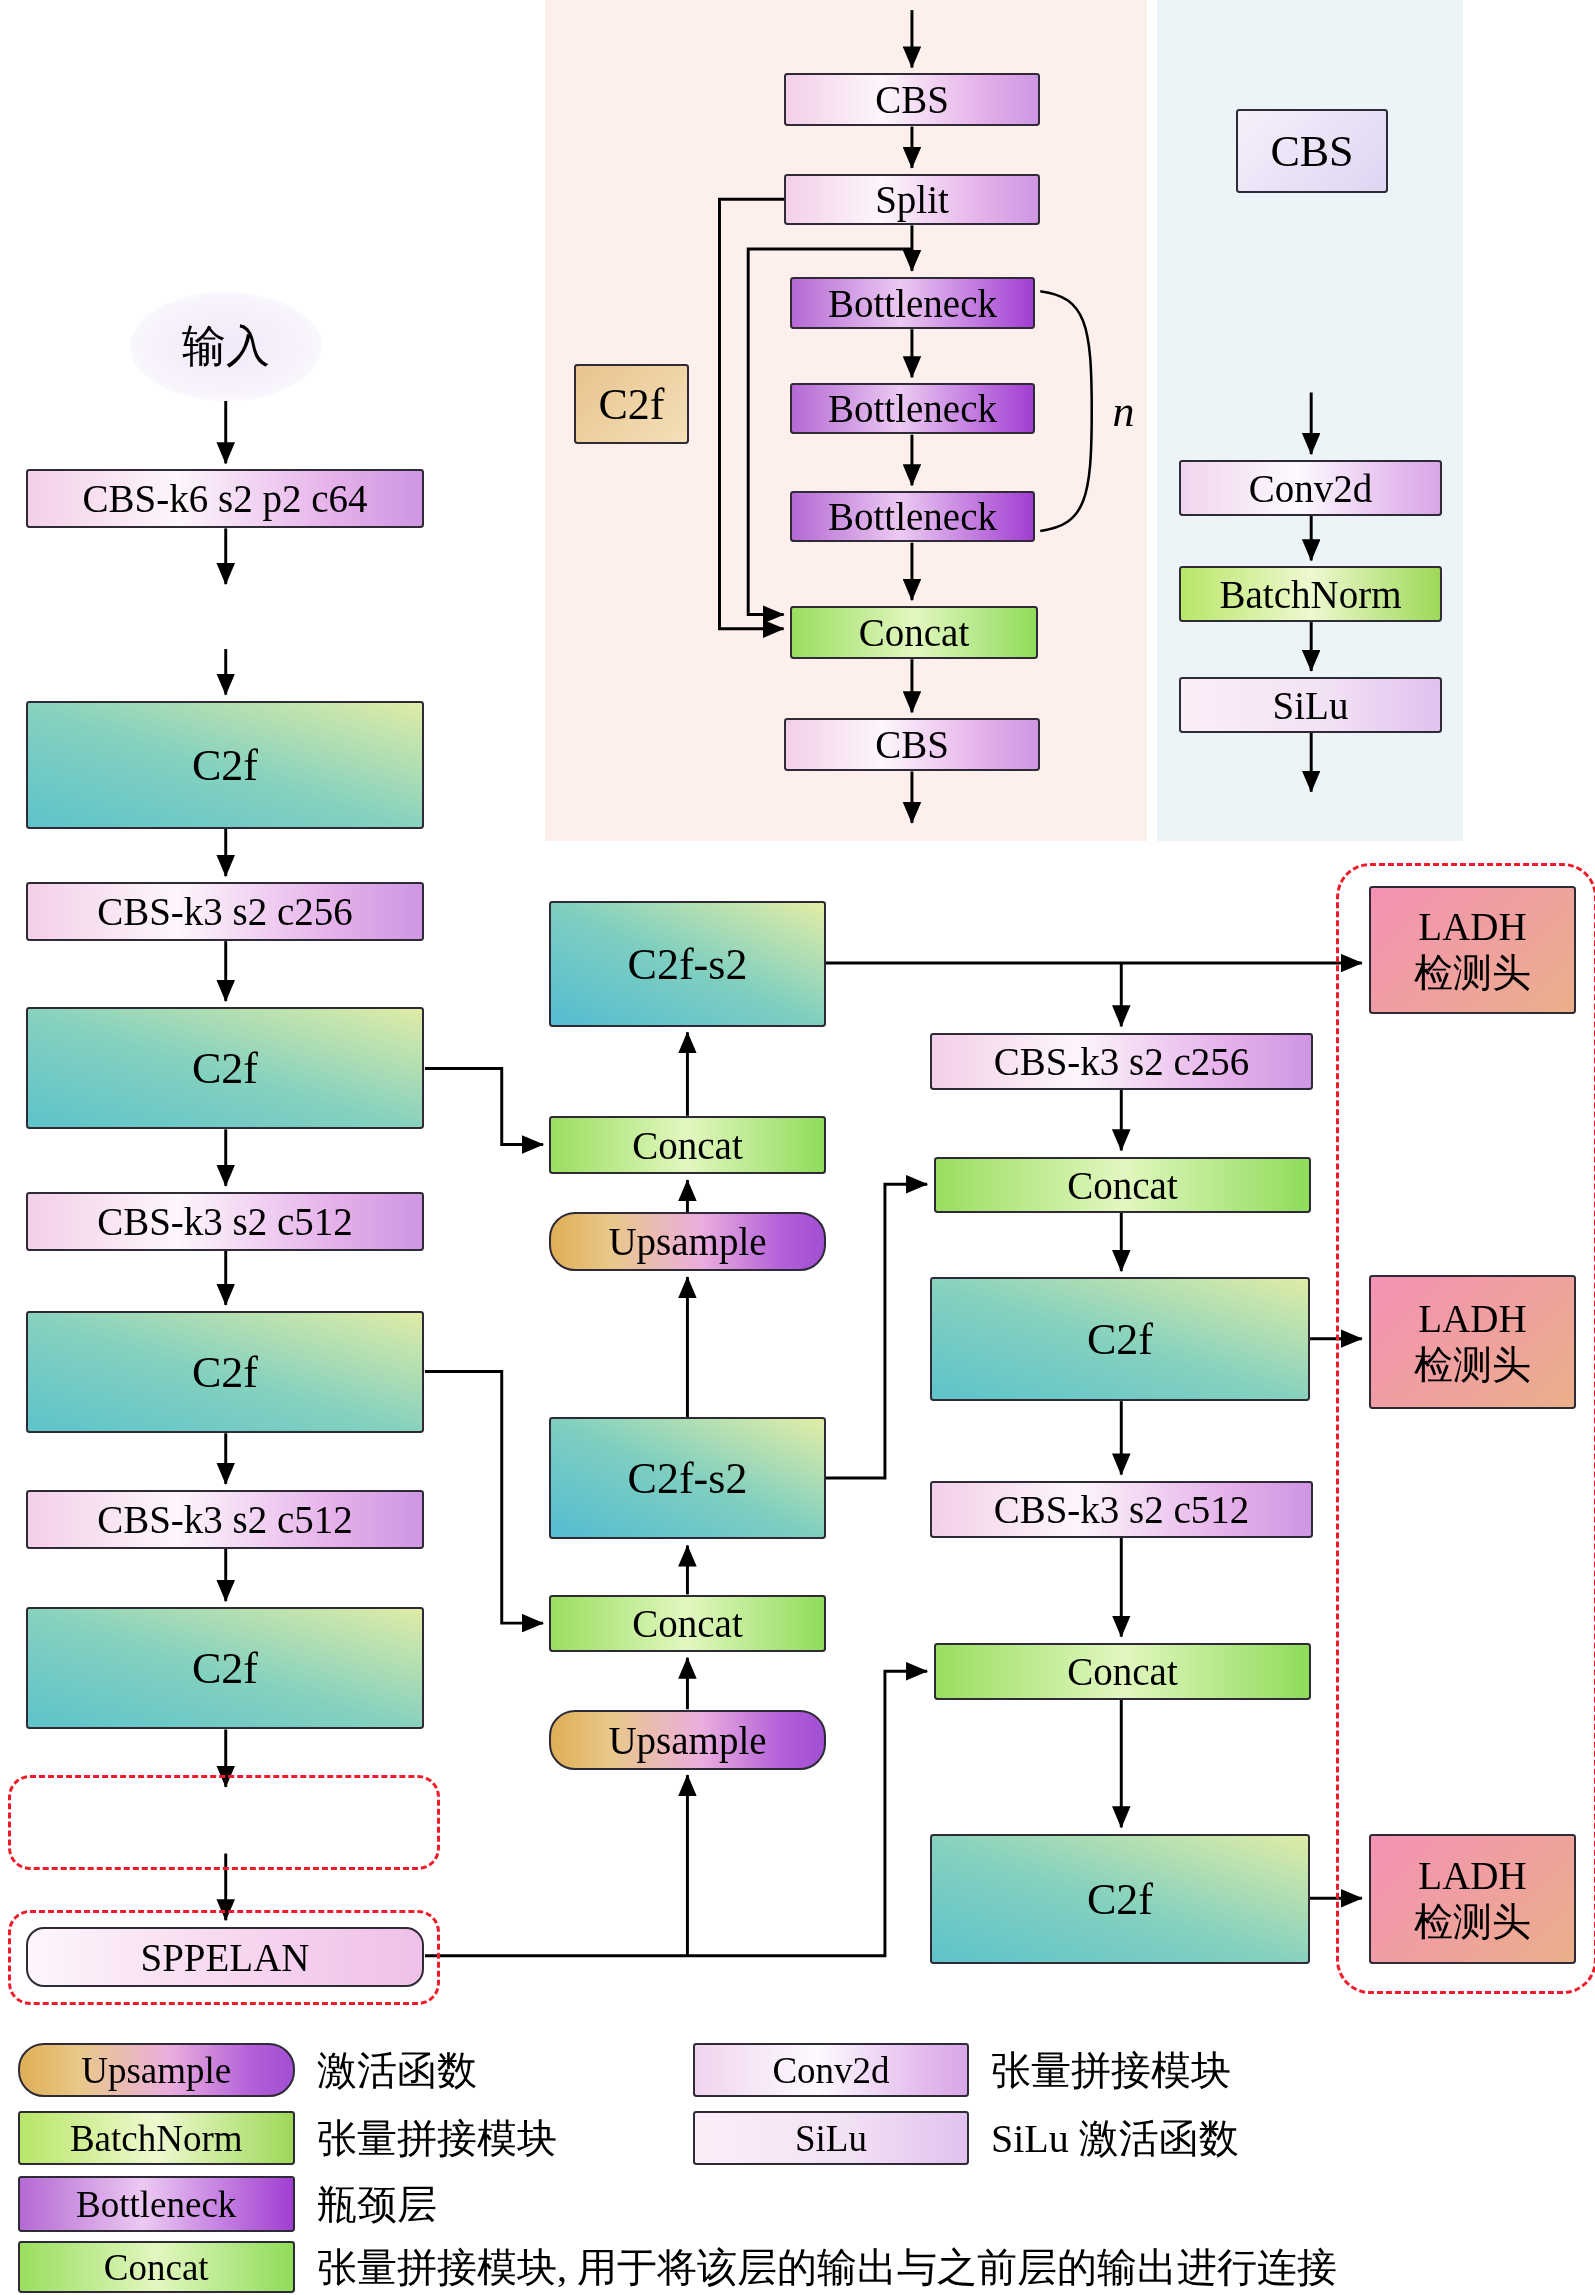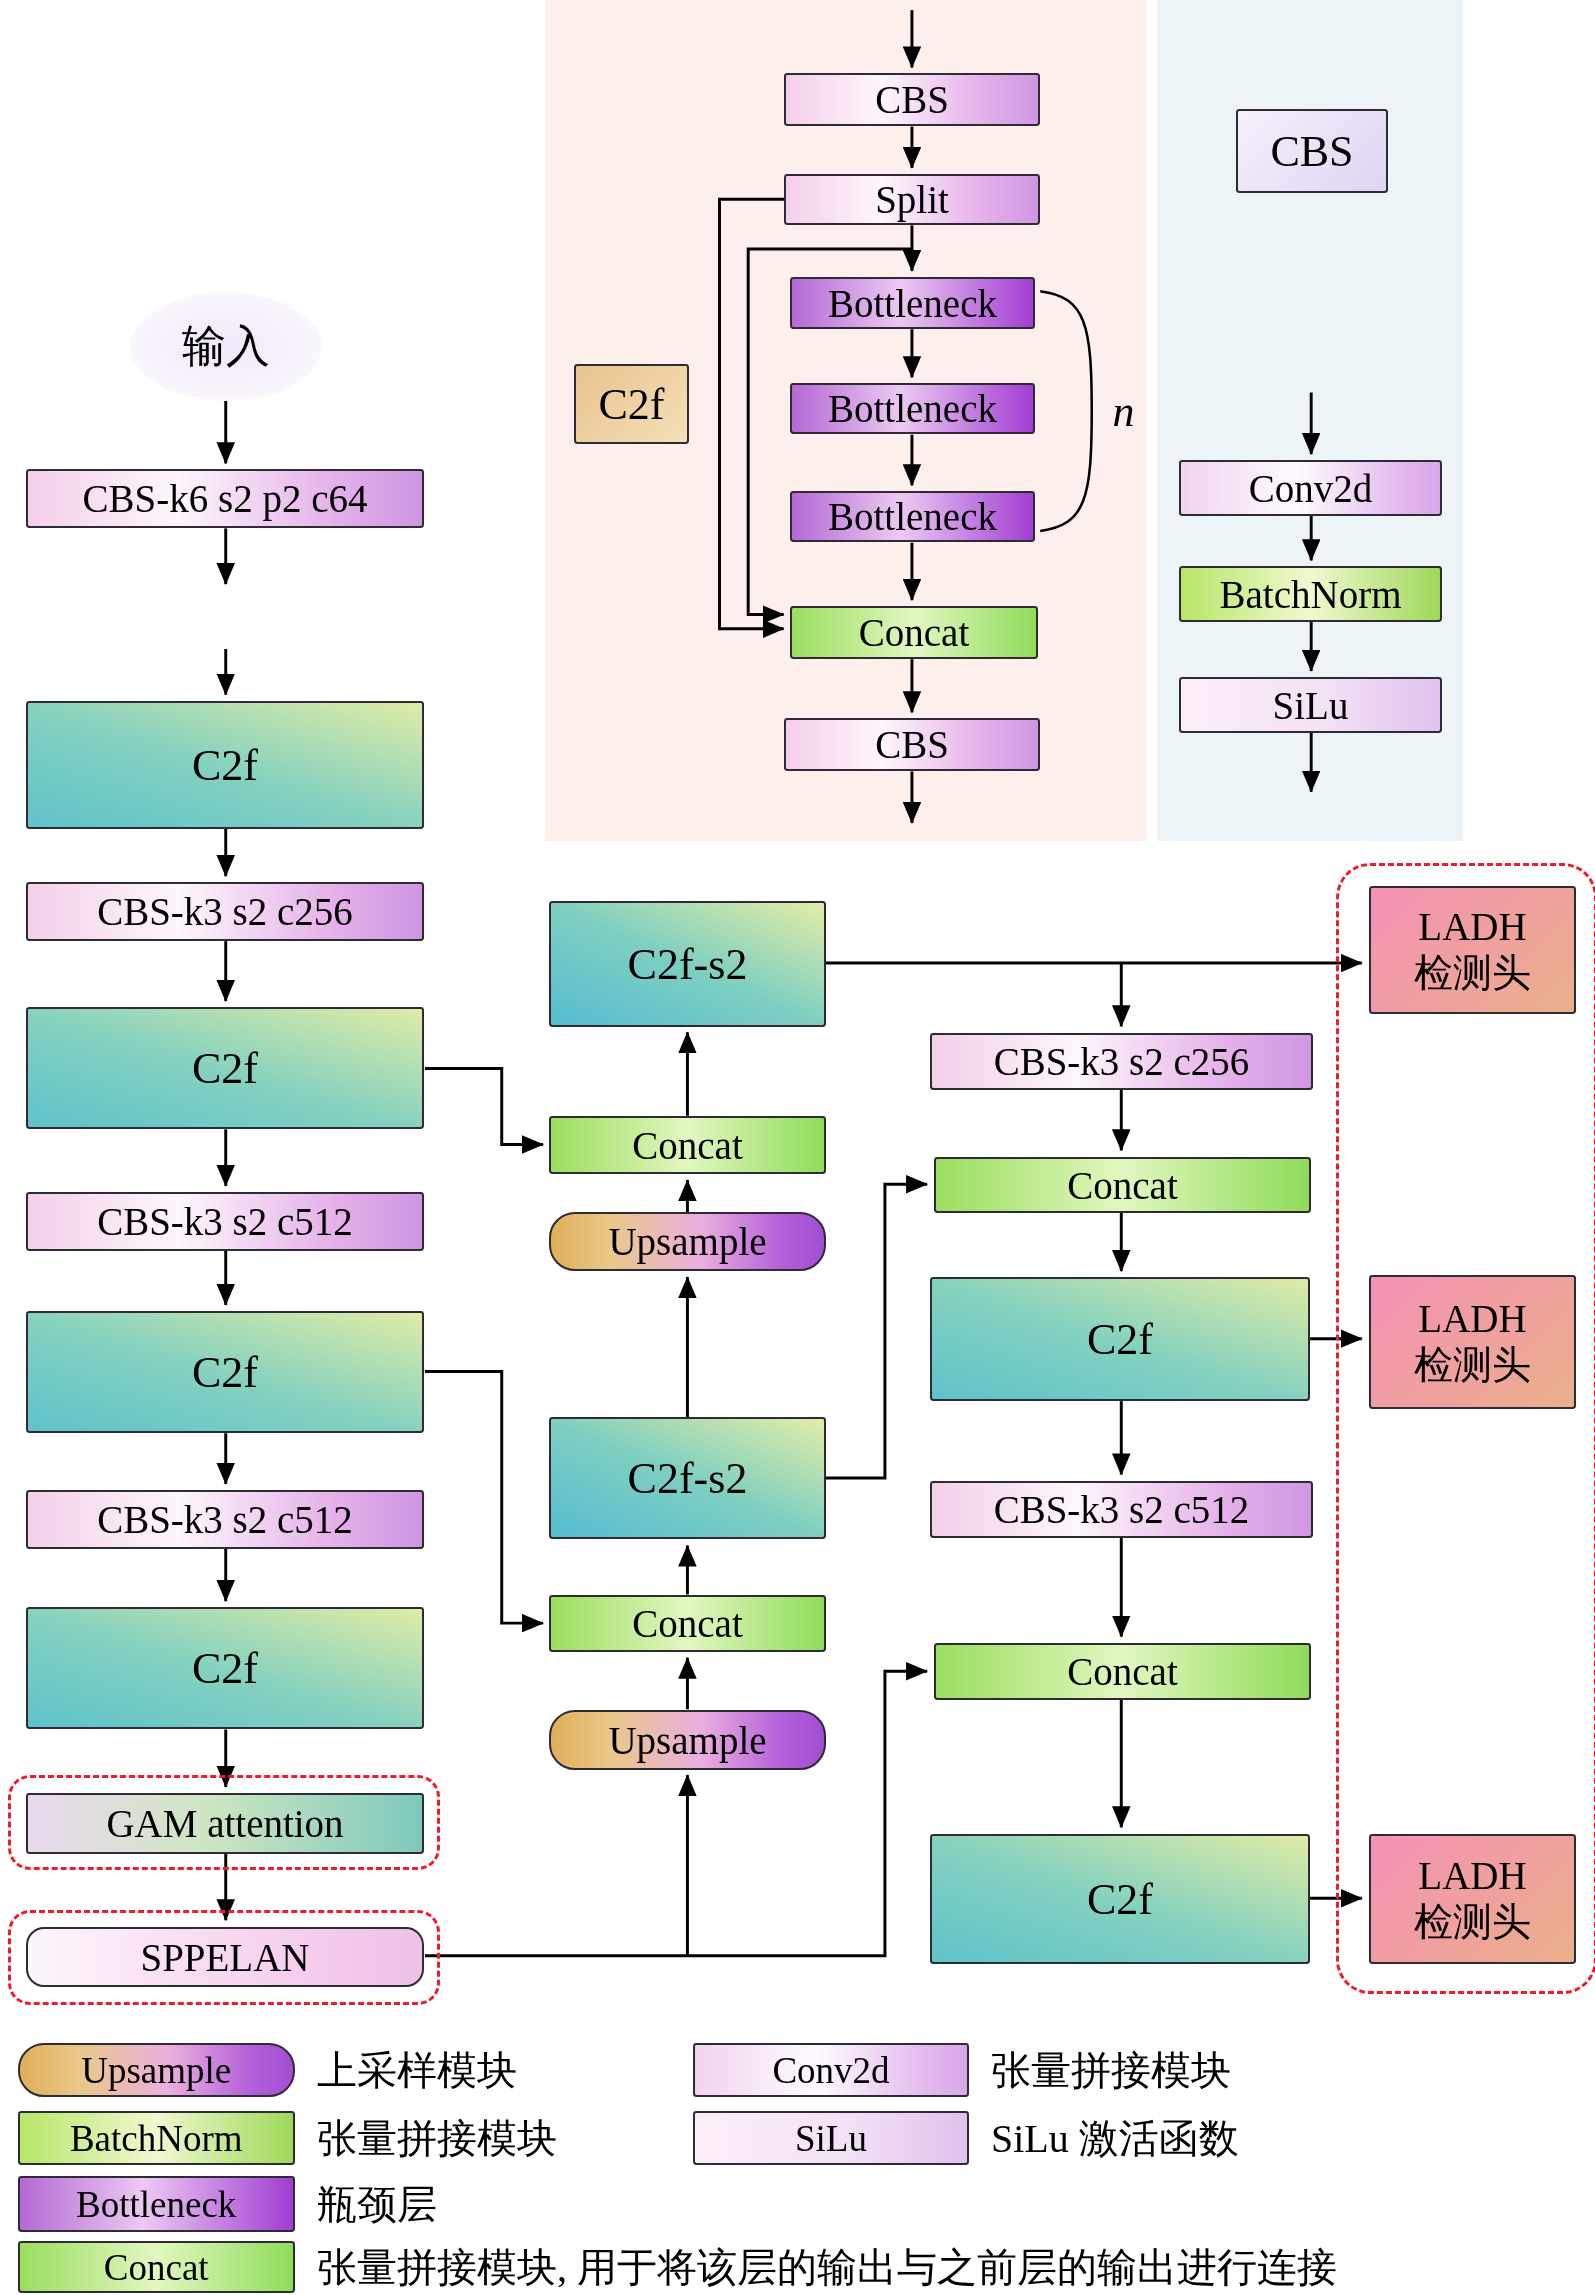--- a/index.html
+++ b/index.html
@@ -118,21 +118,20 @@
 
   <div class="node g-input big" style="left:130px;top:292px;width:192px;height:109px">输入</div>
   <div class="node g-cbs" style="left:26px;top:469px;width:398px;height:59px">CBS-k6 s2 p2 c64</div>
   <div class="node g-c2f big" style="left:26px;top:701px;width:398px;height:128px">C2f</div>
   <div class="node g-cbs" style="left:26px;top:882px;width:398px;height:59px">CBS-k3 s2 c256</div>
   <div class="node g-c2f big" style="left:26px;top:1007px;width:398px;height:122px">C2f</div>
   <div class="node g-cbs" style="left:26px;top:1192px;width:398px;height:59px">CBS-k3 s2 c512</div>
   <div class="node g-c2f big" style="left:26px;top:1311px;width:398px;height:122px">C2f</div>
   <div class="node g-cbs" style="left:26px;top:1490px;width:398px;height:59px">CBS-k3 s2 c512</div>
   <div class="node g-c2f big" style="left:26px;top:1607px;width:398px;height:122px">C2f</div>
-  <div class="node g-gam" style="left:26px;top:1793px;width:398px;height:61px">GAM attention</div>
   <div class="dash" style="left:8.4px;top:1775px;width:432px;height:95px"></div>
   <div class="node g-sppelan" style="left:26px;top:1927px;width:398px;height:60px">SPPELAN</div>
   <div class="dash" style="left:8.4px;top:1910px;width:432px;height:95px"></div>
 
   <div class="node g-c2flabel big" style="left:574px;top:364px;width:115px;height:80px">C2f</div>
   <div class="node g-cbs" style="left:784px;top:73px;width:256px;height:53px">CBS</div>
   <div class="node g-cbs" style="left:784px;top:174px;width:256px;height:51px">Split</div>
   <div class="node g-bottleneck" style="left:790px;top:277px;width:245px;height:52px">Bottleneck</div>
   <div class="node g-bottleneck" style="left:790px;top:383px;width:245px;height:51px">Bottleneck</div>
   <div class="node g-bottleneck" style="left:790px;top:491px;width:245px;height:51px">Bottleneck</div>
@@ -167,21 +166,21 @@
     <span>LADH</span>
     <span>检测头</span>
   </div>
   <div class="node g-ladh col" style="left:1369px;top:1834px;width:207px;height:130px">
     <span>LADH</span>
     <span>检测头</span>
   </div>
   <div class="dash" style="left:1336px;top:863px;width:261px;height:1131px;border-radius:34px"></div>
 
   <div class="node g-upsample" style="left:17.7px;top:2043px;width:277px;height:54px;font-size:37px">Upsample</div>
-  <div class="lg-desc" style="left:317px;top:2043px;height:54px">上采样模块</div>
+  <div class="lg-desc" style="left:317px;top:2043px;height:54px">激活函数</div>
   <div class="node g-conv2d" style="left:693px;top:2043px;width:276px;height:54px;font-size:37px">Conv2d</div>
   <div class="lg-desc" style="left:991px;top:2043px;height:54px">张量拼接模块</div>
 
   <div class="node g-batchnorm" style="left:17.7px;top:2111px;width:277px;height:54px;font-size:37px">BatchNorm</div>
   <div class="lg-desc" style="left:317px;top:2111px;height:54px">张量拼接模块</div>
   <div class="node g-silu" style="left:693px;top:2111px;width:276px;height:54px;font-size:37px">SiLu</div>
   <div class="lg-desc" style="left:991px;top:2111px;height:54px">SiLu 激活函数</div>
 
   <div class="node g-bottleneck" style="left:17.7px;top:2176px;width:277px;height:56px;font-size:37px">Bottleneck</div>
   <div class="lg-desc" style="left:317px;top:2176px;height:56px">瓶颈层</div>

